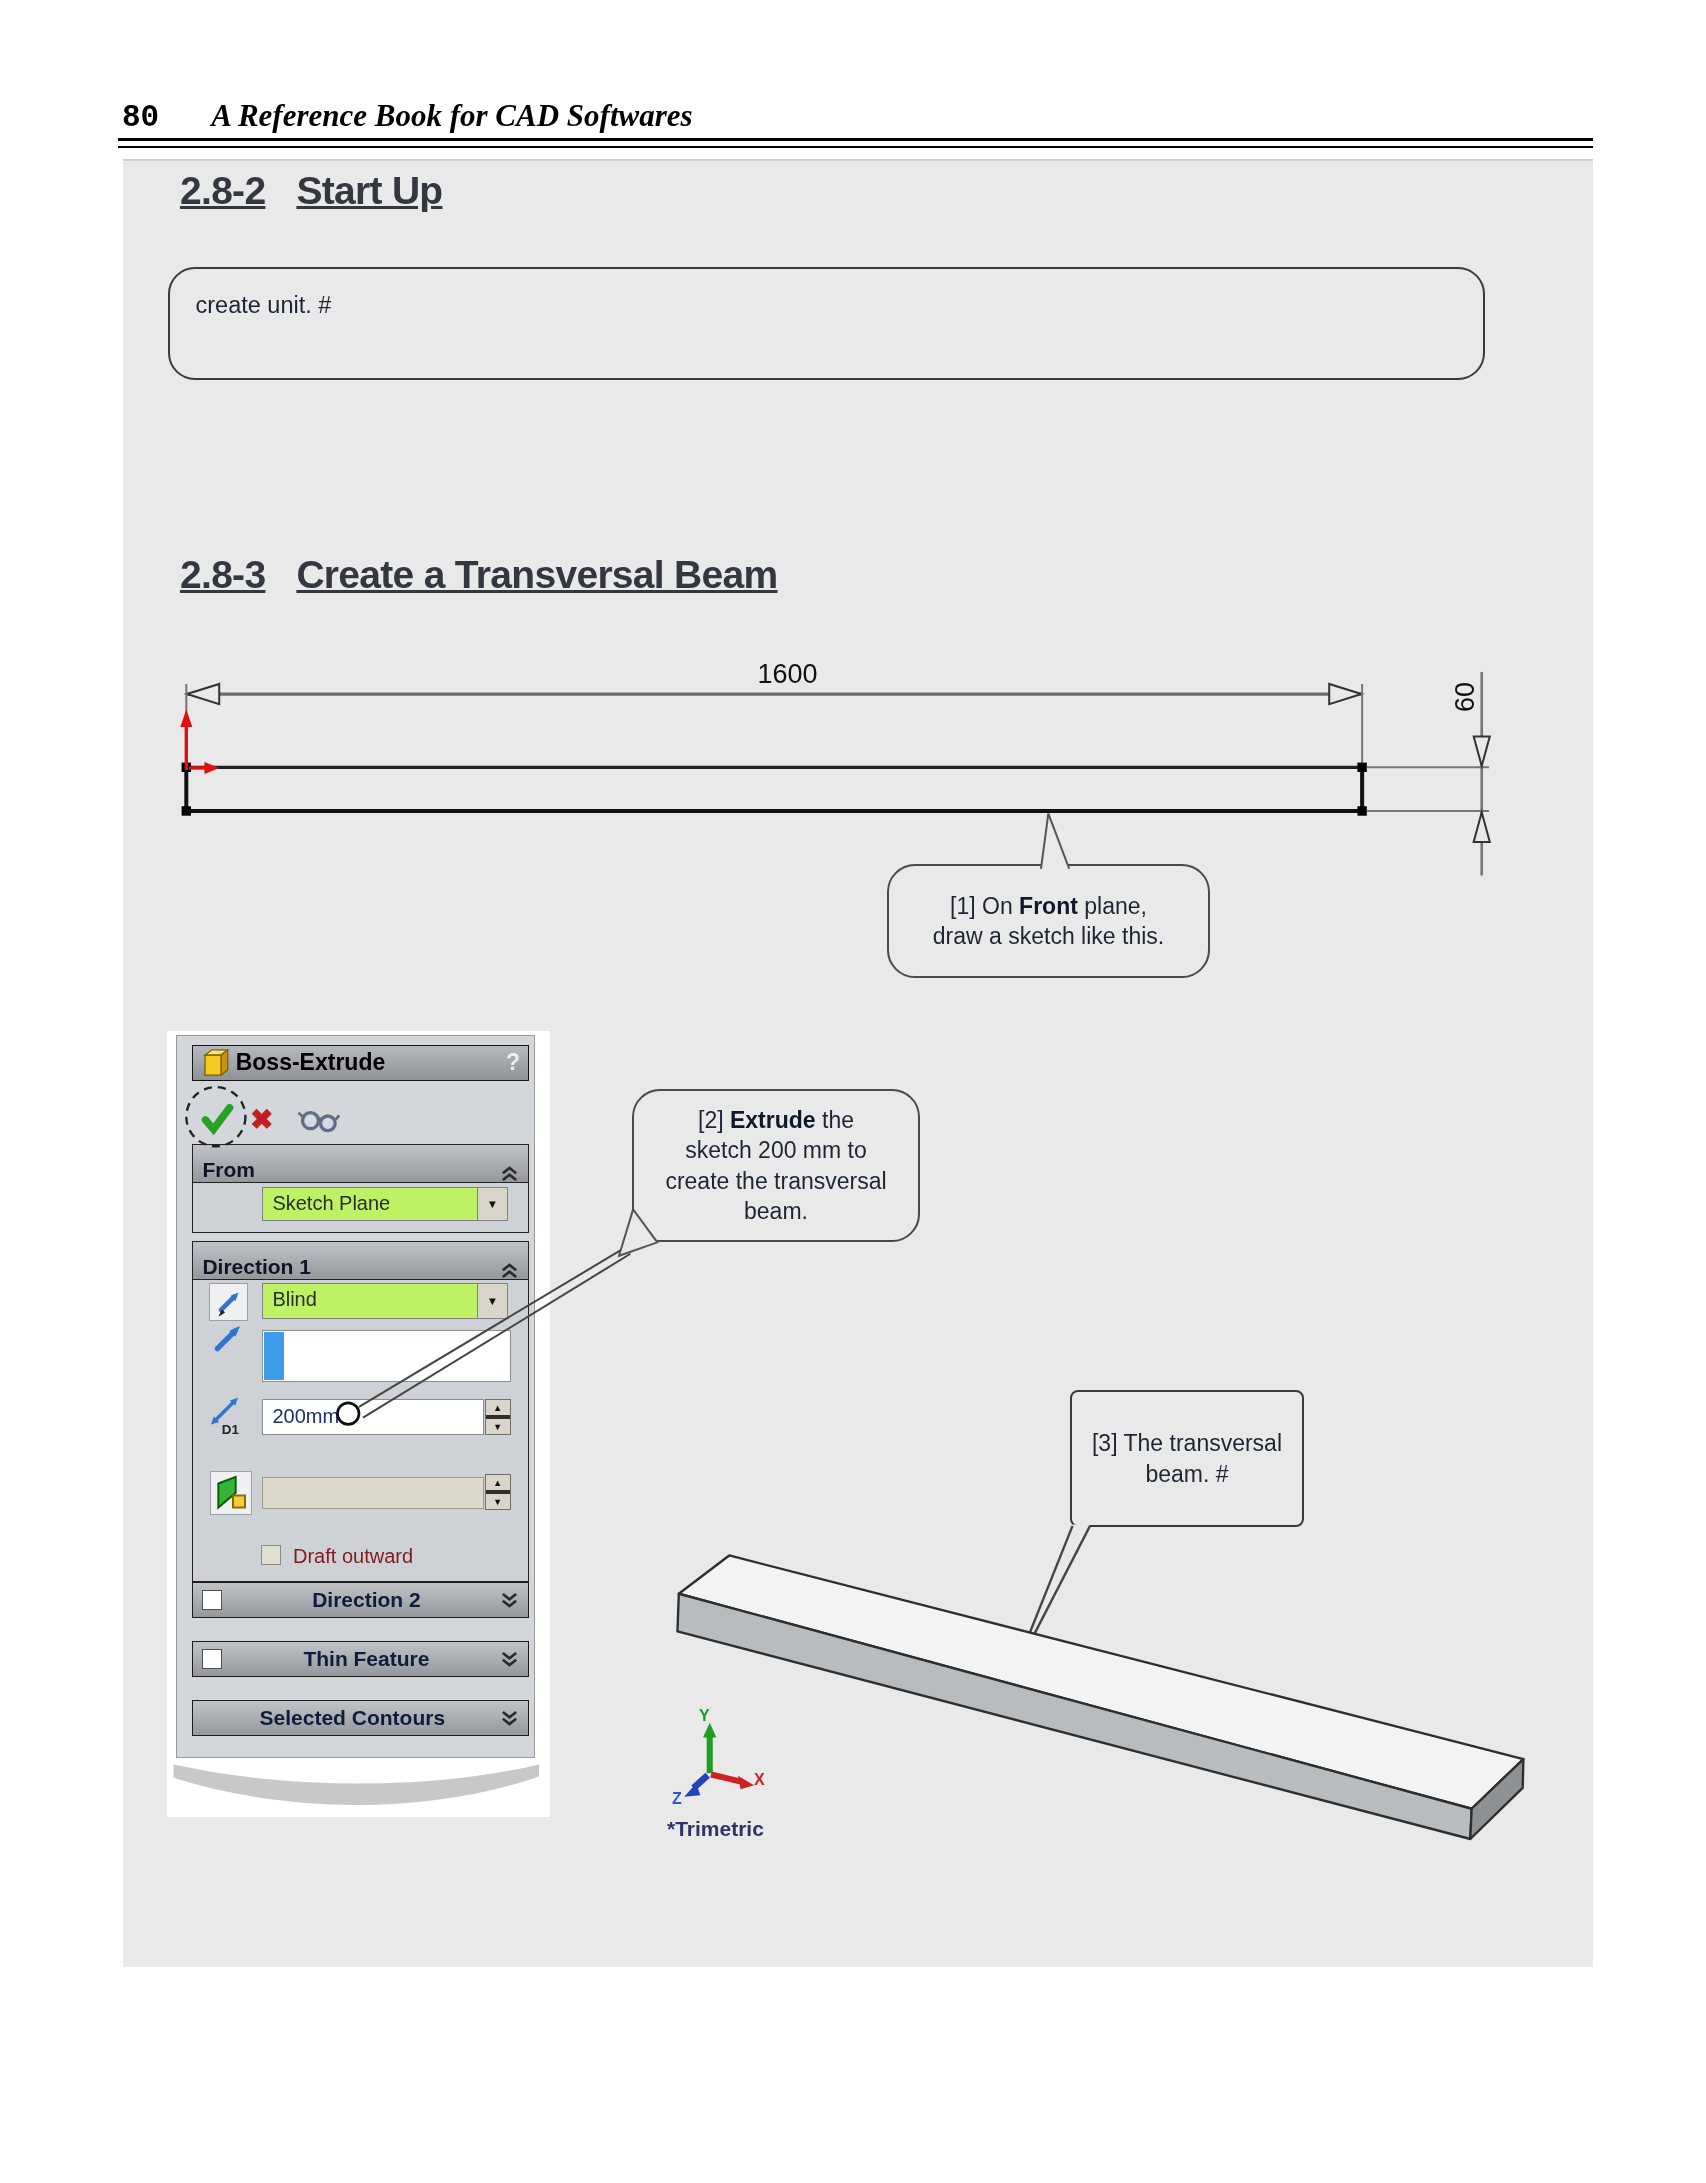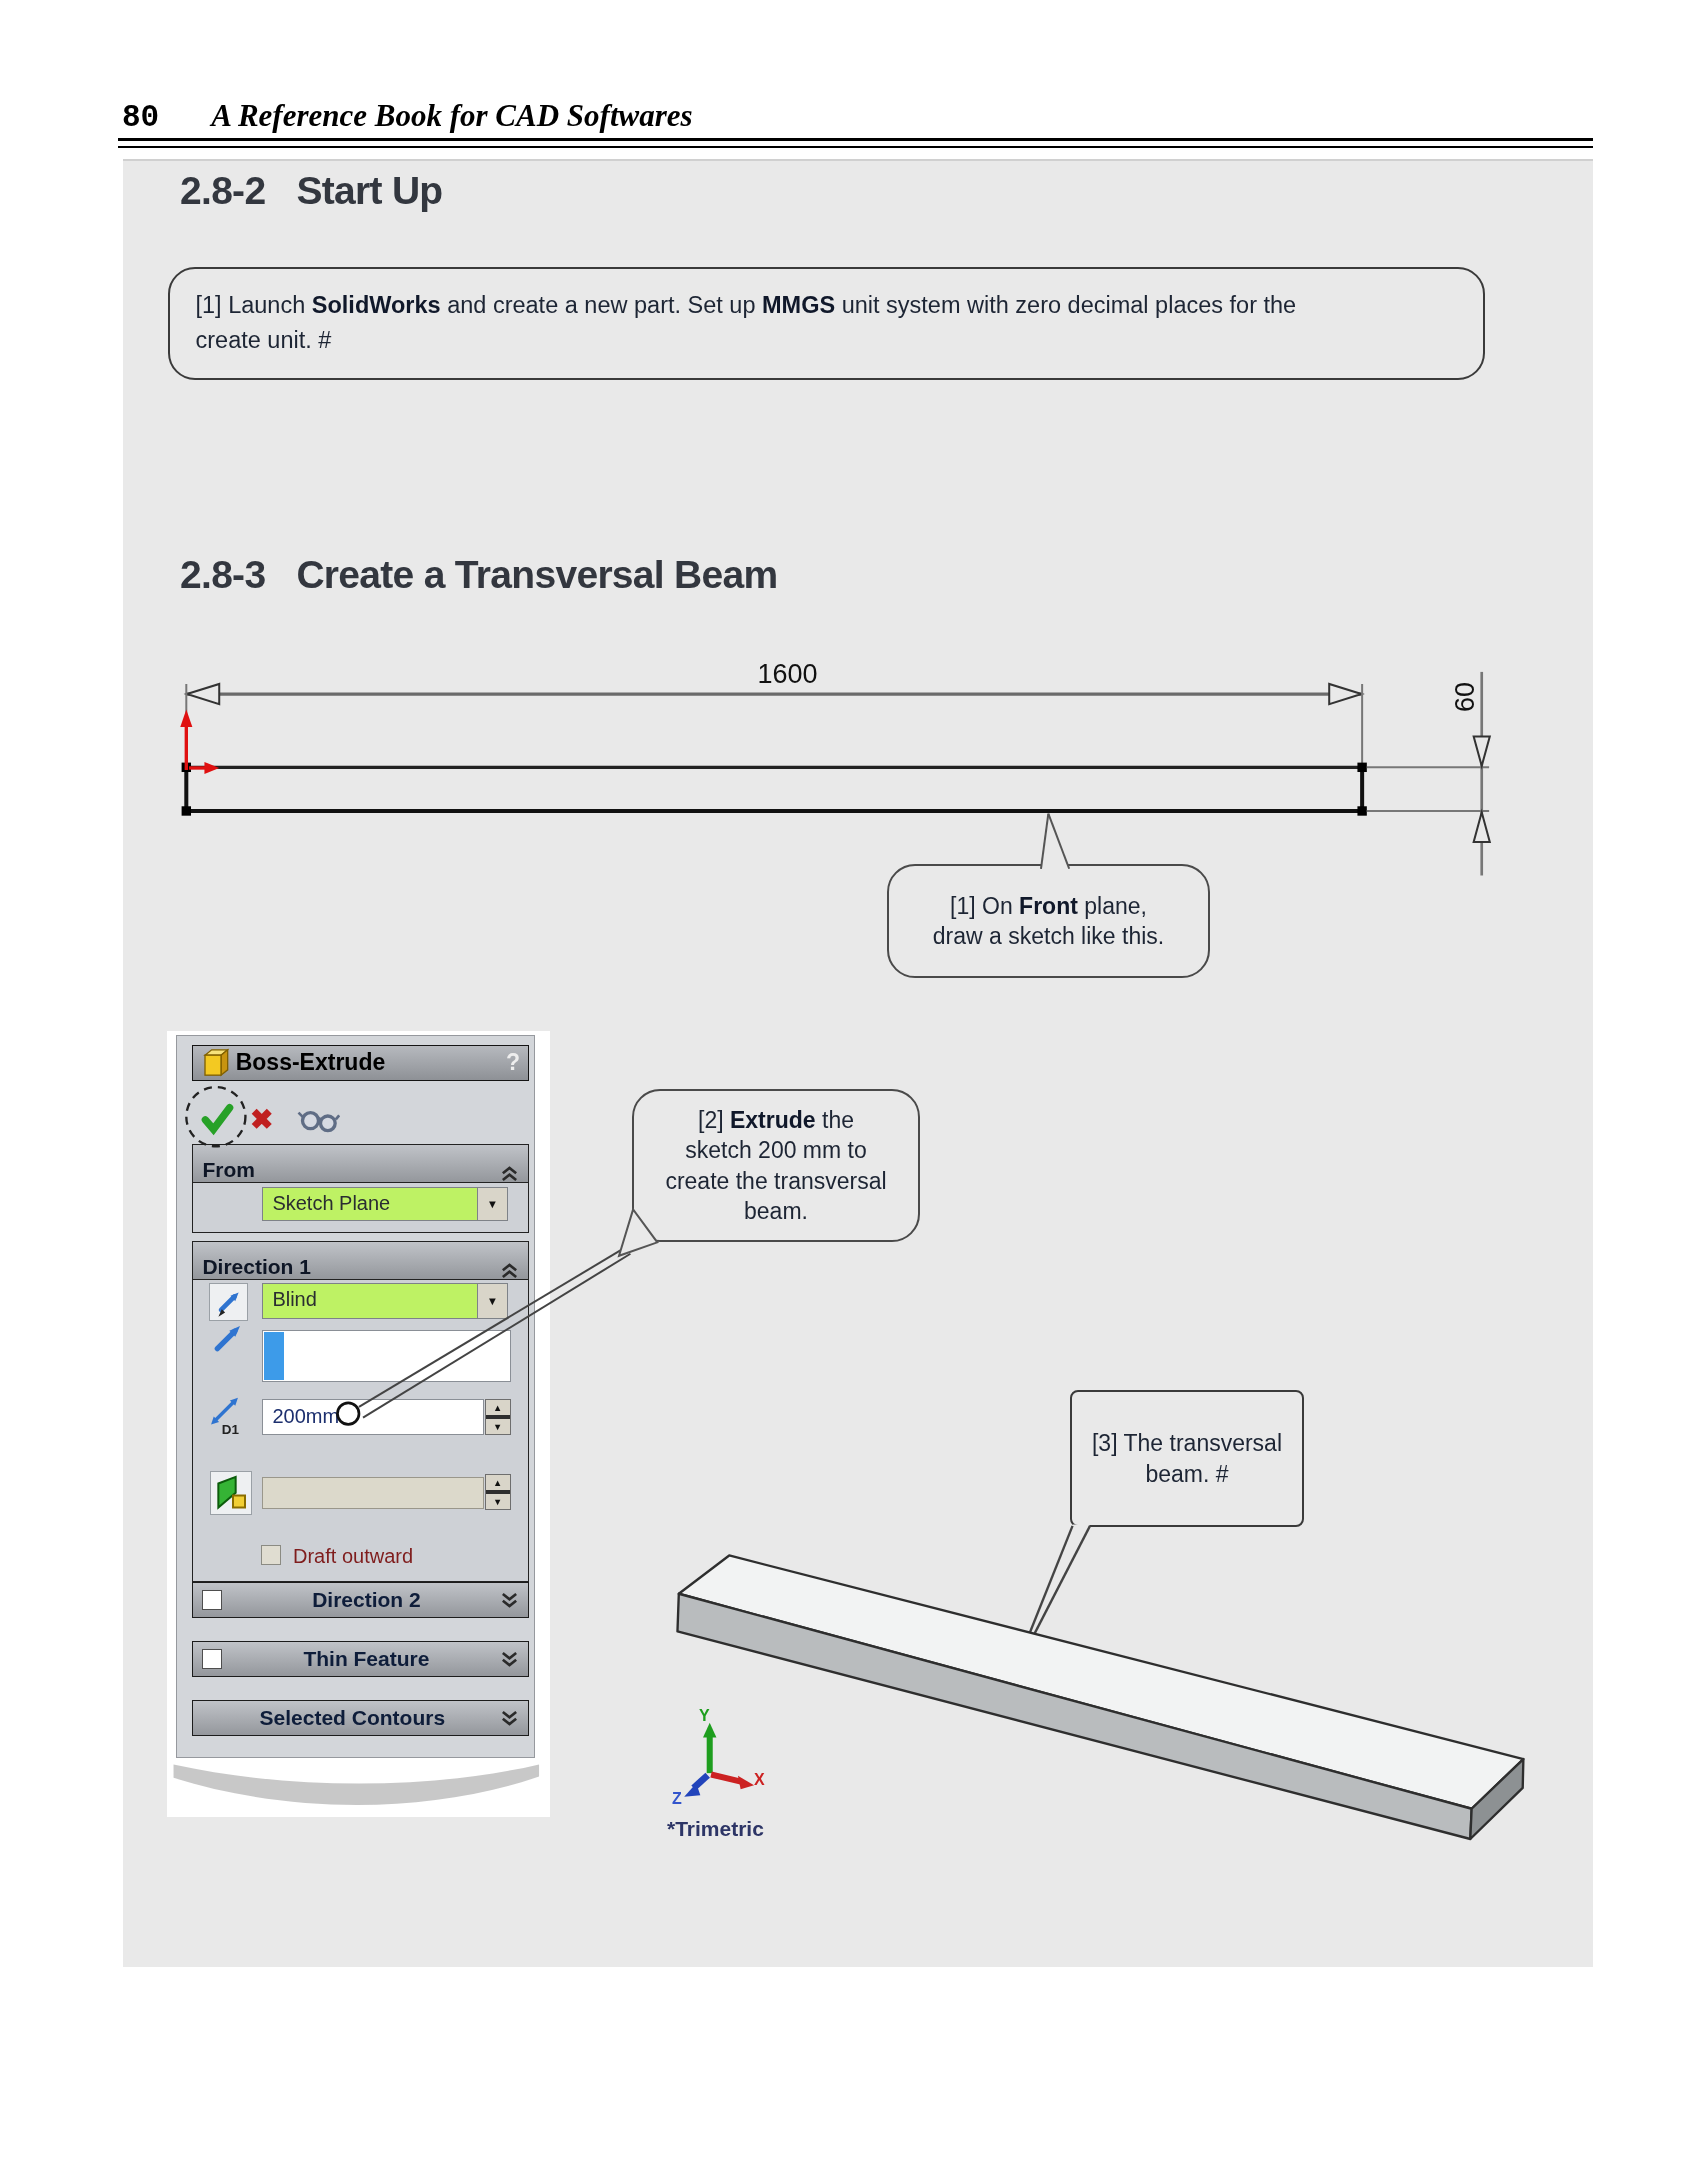--- a/index.html
+++ b/index.html
@@ -8,21 +8,21 @@
   
   .bookhdr{position:absolute;left:122px;top:98px;font-family:"Liberation Serif",serif;color:#000;}
   .pagenum{font-weight:bold;font-size:31px;font-family:Liberation Mono, monospace;}
   .booktitle{font-weight:bold;font-style:italic;font-size:31px;margin-left:52px;}
   .rule1{position:absolute;left:118px;top:138px;width:1475px;height:3.4px;background:#000;}
   .rule2{position:absolute;left:118px;top:146px;width:1475px;height:2px;background:#000;}
 
   
   .sheet{position:absolute;left:123px;top:159px;width:1470px;height:1806px;background:#e9e9e9;border-top:2.7px solid #d0d0d0;}
 
-  .heading{position:absolute;font-size:39px;font-weight:bold;color:#33373f;letter-spacing:-0.7px;}
+  .heading{position:absolute;font-size:39px;font-weight:bold;color:#33373f;letter-spacing:-0.7px;text-decoration:underline;}
   .heading .num{margin-right:31px;}
 
   
   .notebox{position:absolute;left:168px;top:267px;width:1317px;height:113px;background:#e9e9e9;
            border:2.7px solid #3a3a3a;border-radius:27px;box-sizing:border-box;
            padding:19px 27px 0 25.5px;font-size:23.5px;color:#1d2534;line-height:1.5;}
   .notebox b, .bubble b{font-weight:bold;color:#10182a;}
 
   
   .bubble{position:absolute;background:#e9e9e9;border:2px solid #4a4a4a;box-sizing:border-box;
@@ -77,21 +77,20 @@
   <div class="rule1"></div>
   <div class="rule2"></div>
 
   <div class="sheet"></div>
 
   <div class="heading" style="left:180px;top:169px;">
     <span class="num">2.8-2</span><span>Start Up</span>
   </div>
 
   <div class="notebox">
-    <div><span>[1] Launch </span><b>SolidWorks</b><span> and create a new part.  Set up </span><b>MMGS</b><span> unit system with zero decimal places for the</span></div>
     <div>create unit. #</div>
   </div>
 
   <div class="heading" style="left:180px;top:553px;">
     <span class="num">2.8-3</span><span>Create a Transversal Beam</span>
   </div>
 
   <div class="ovl" style="left:737px;top:659px;width:101px;text-align:center;font-size:27px;">1600</div>
   <div class="ovl" style="left:1445px;top:677px;width:40px;height:40px;line-height:40px;text-align:center;font-size:27px;transform:rotate(-90deg);">60</div>
 

